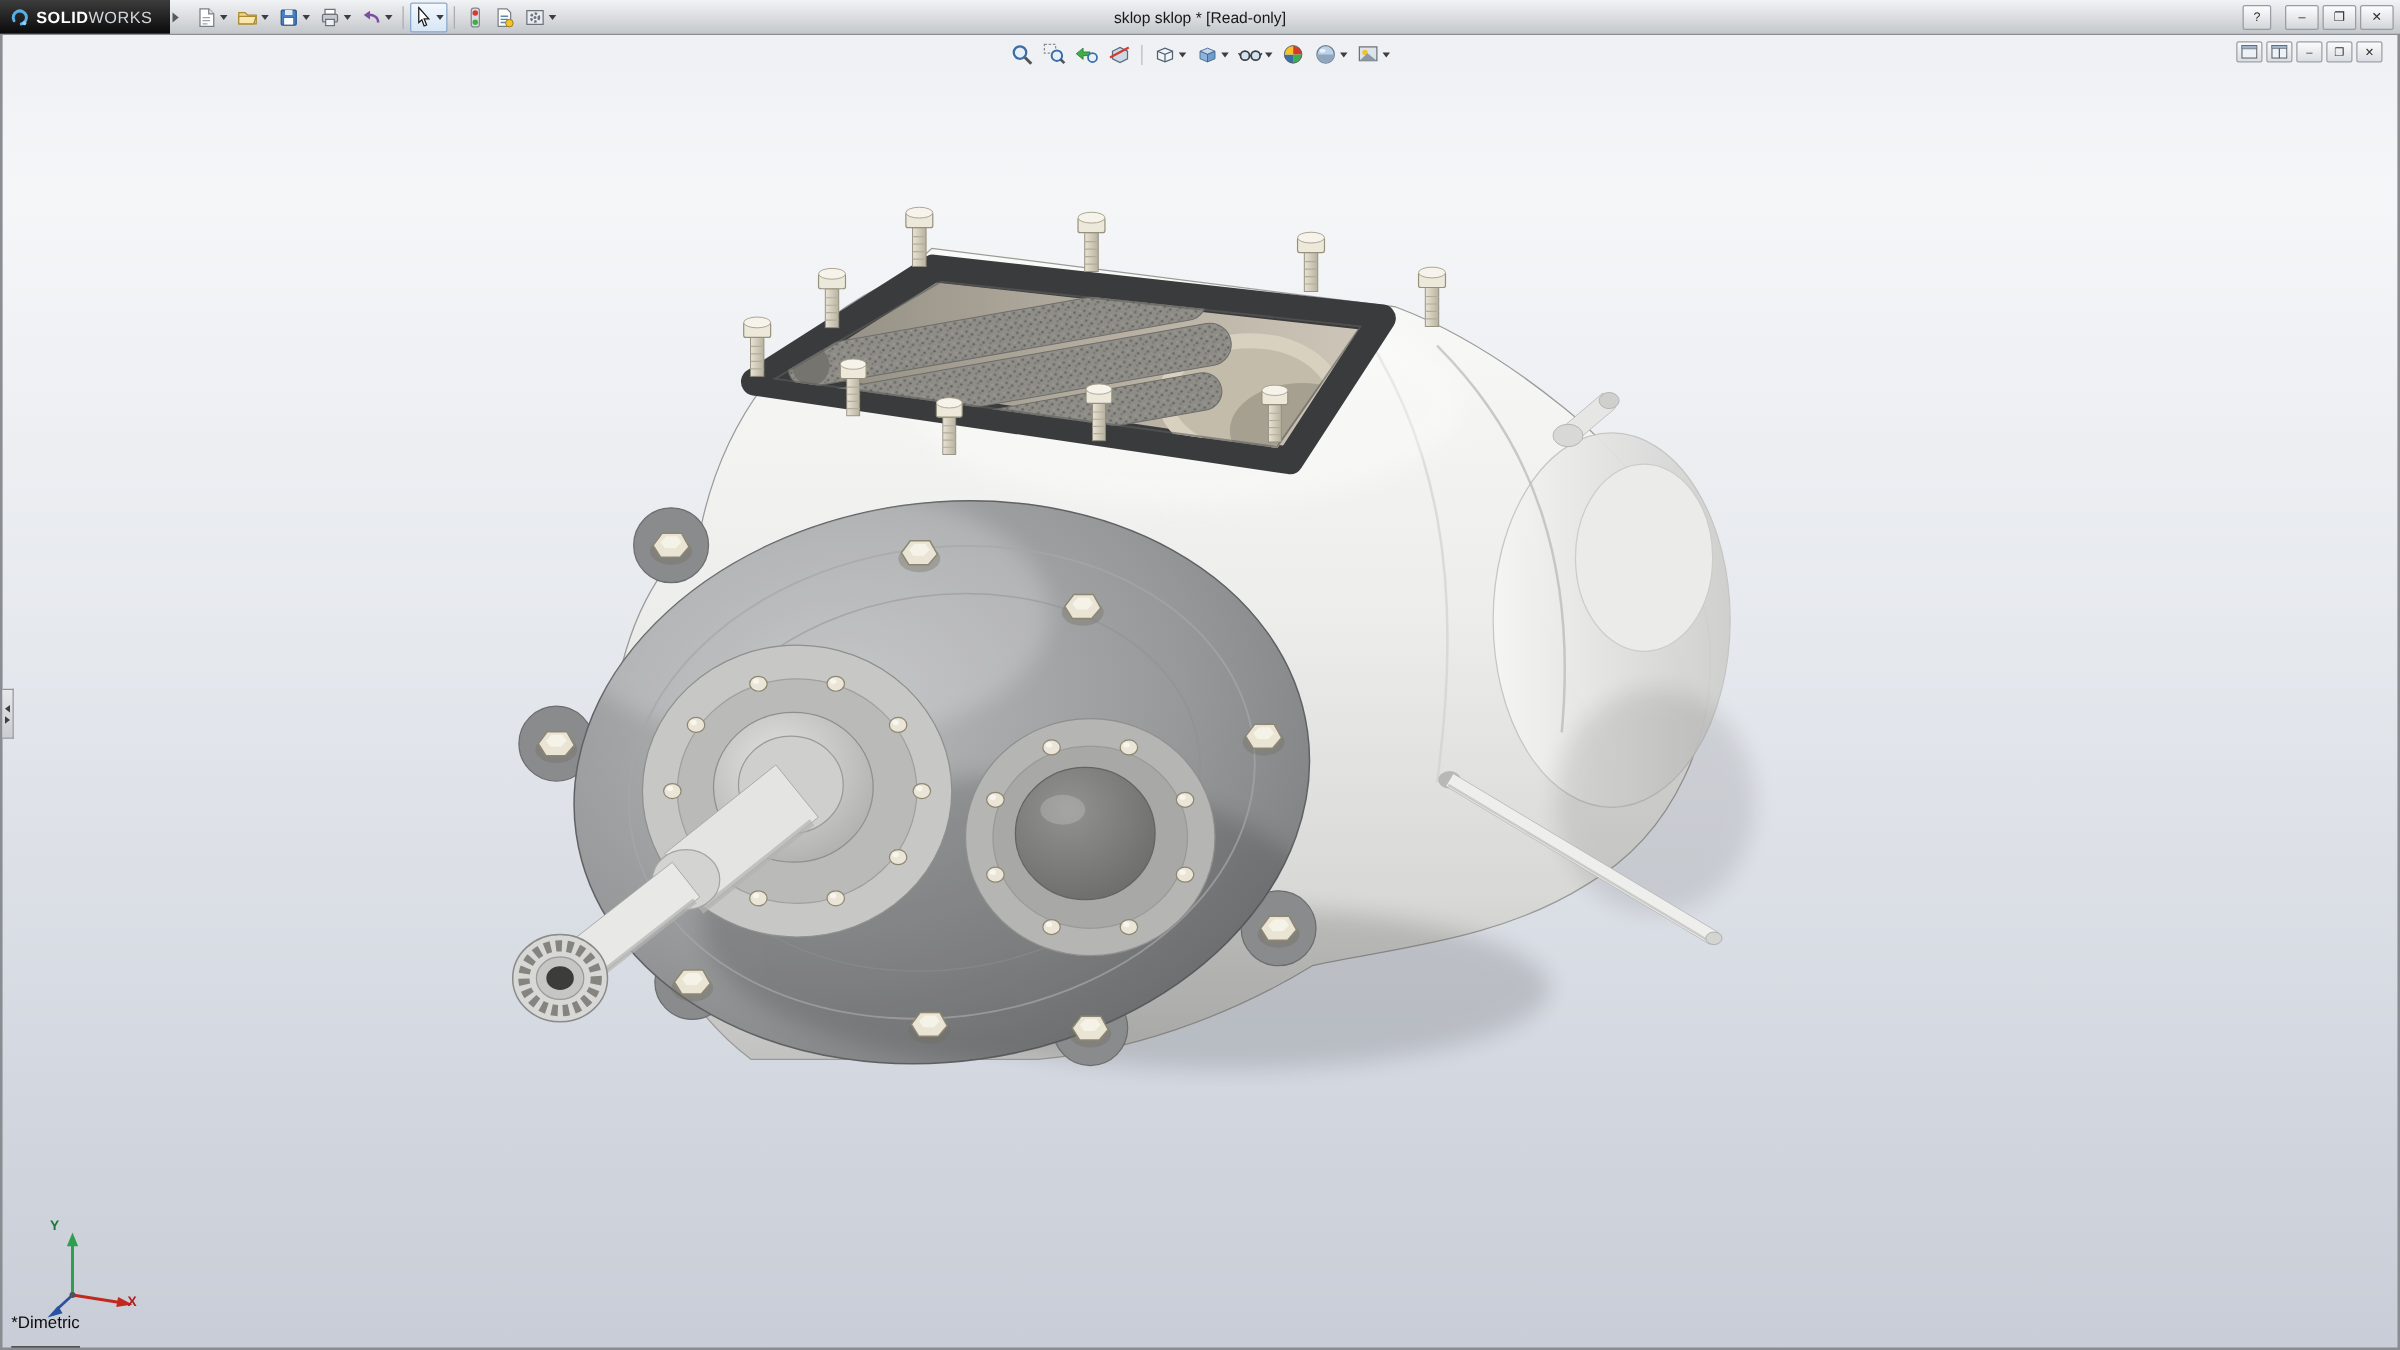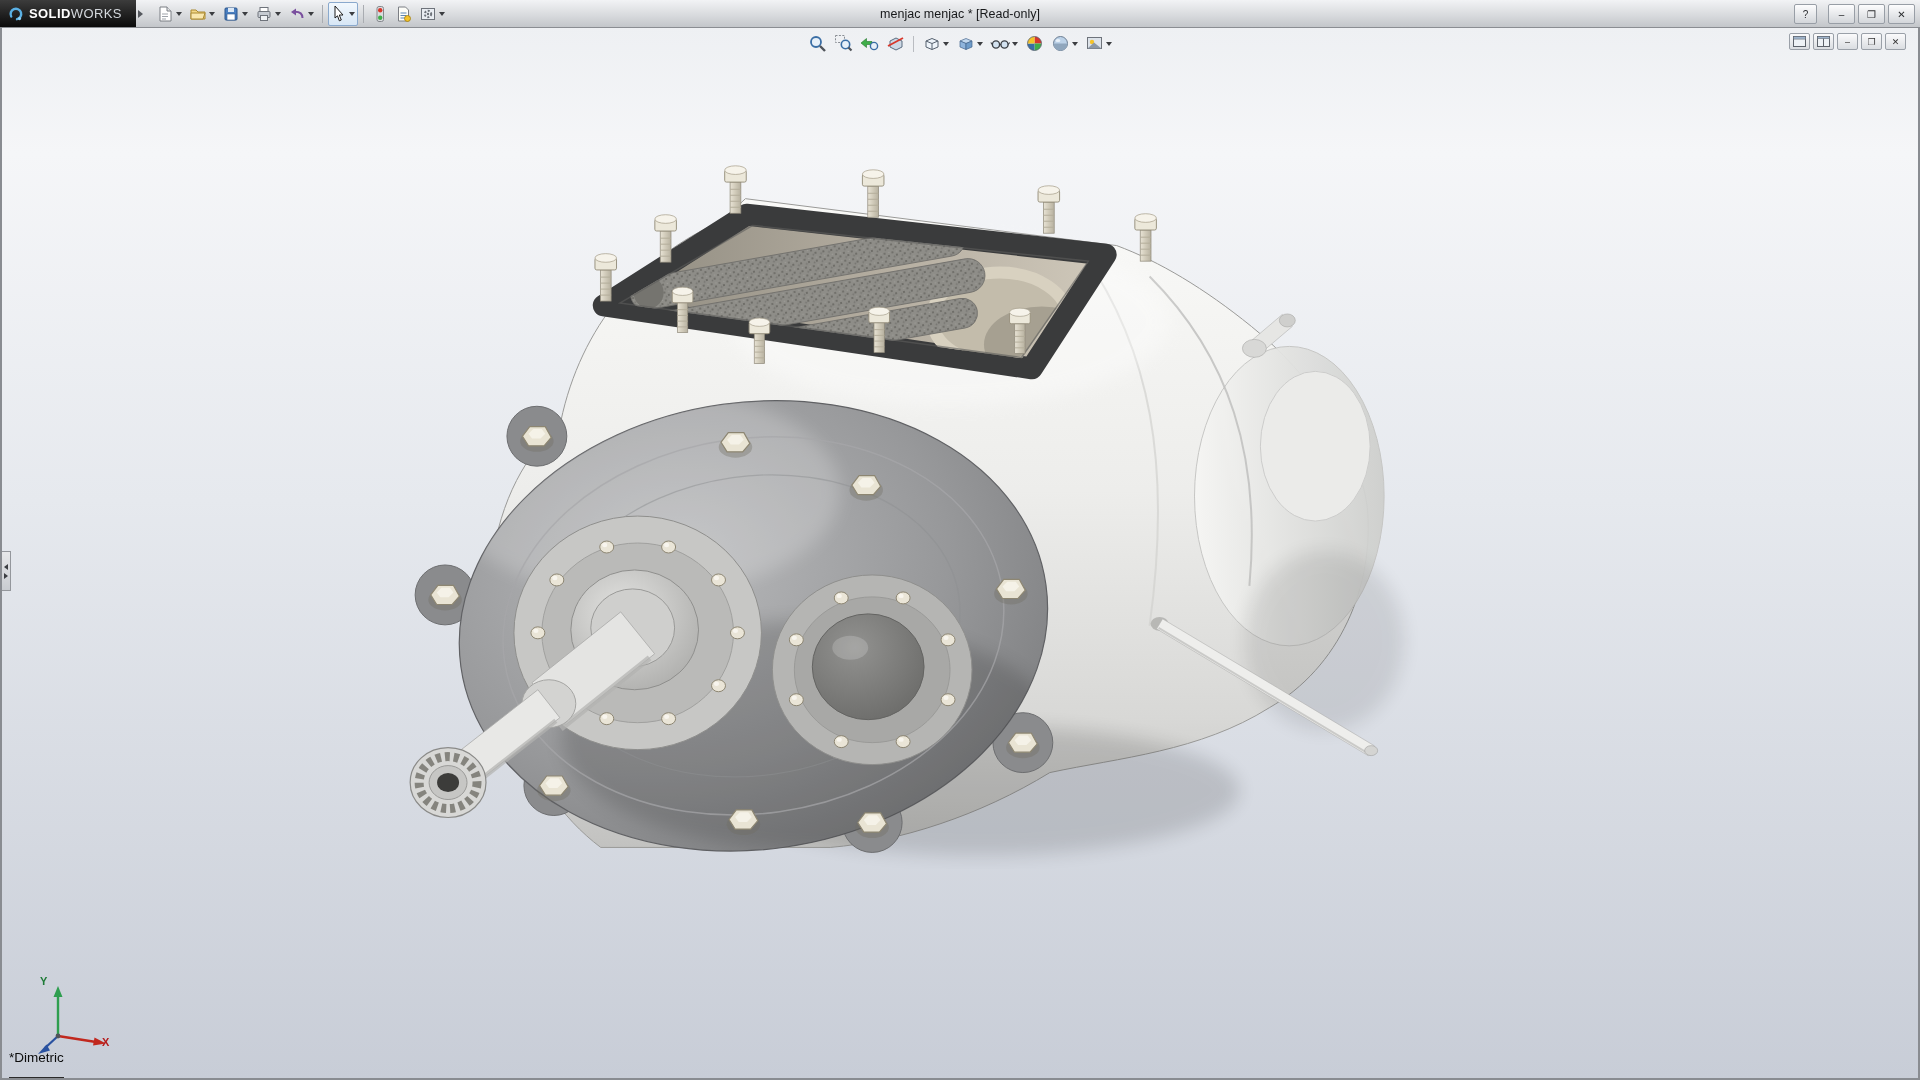--- a/index.html
+++ b/index.html
@@ -131,21 +131,21 @@
     <div class="tb-btn">
       <svg class="ico" width="18" height="18" viewBox="0 0 18 18">
         <rect x="2.5" y="3.5" width="13" height="11" fill="#e9edf2" stroke="#6e737b"></rect>
         <circle cx="9" cy="9" r="3.2" fill="none" stroke="#6e737b" stroke-width="2" stroke-dasharray="2 1.6"></circle>
         <circle cx="9" cy="9" r="1.2" fill="#6e737b"></circle>
       </svg>
         <span class="dd"></span>
     </div>
   </div>
 
-  <div class="doc-title">menjac menjac * [Read-only]</div>
+  <div class="doc-title">sklop sklop * [Read-only]</div>
 
   <div class="cap-group">
     <div class="cap-btn cap-help">?</div>
     <div class="cap-btn">–</div>
     <div class="cap-btn">❐</div>
     <div class="cap-btn">✕</div>
   </div>
 </div>
 
 <div class="viewport">

